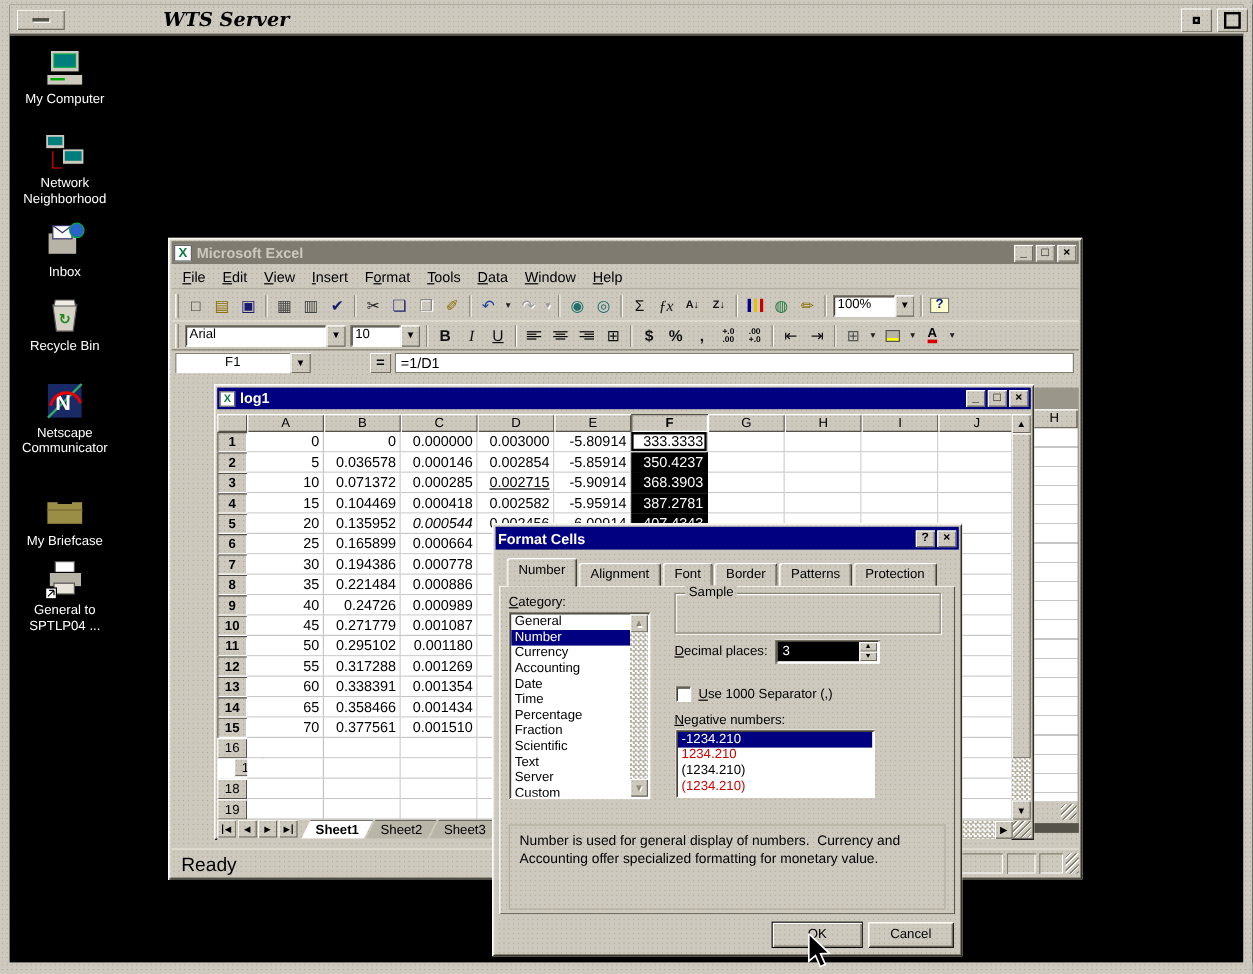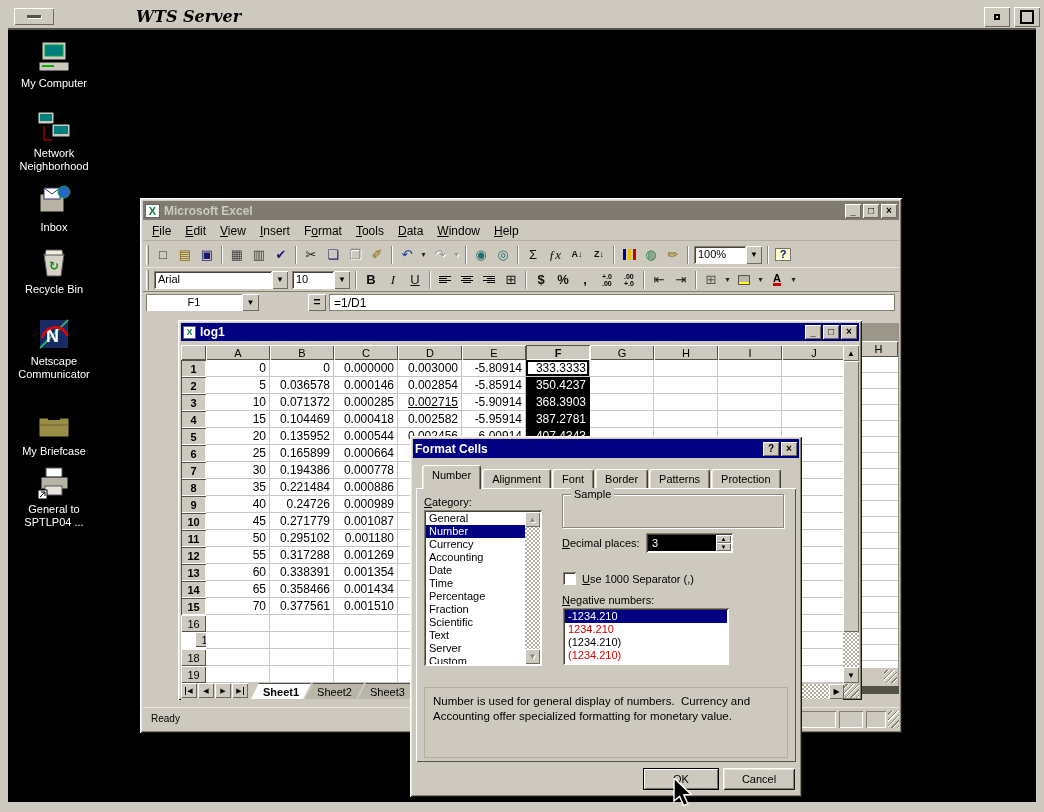--- a/index.html
+++ b/index.html
@@ -370,21 +370,21 @@
             <div class="abs cell" style="left: 217px; top: 66px; width: 64px; height: 17px;">0.002582</div>
             <div class="abs cell" style="left: 281px; top: 66px; width: 64px; height: 17px;">-5.95914</div>
             <div class="abs cell sel" style="left: 345px; top: 66px; width: 64px; height: 17px;">387.2781</div>
             <div class="abs cell" style="left: 409px; top: 66px; width: 64px; height: 17px;"></div>
             <div class="abs cell" style="left: 473px; top: 66px; width: 64px; height: 17px;"></div>
             <div class="abs cell" style="left: 537px; top: 66px; width: 64px; height: 17px;"></div>
             <div class="abs cell" style="left: 601px; top: 66px; width: 64px; height: 17px;"></div>
             <div class="abs hdr pressed" style="left: 0px; top: 83px; width: 25px; height: 17px;">5</div>
             <div class="abs cell" style="left: 25px; top: 83px; width: 64px; height: 17px;">20</div>
             <div class="abs cell" style="left: 89px; top: 83px; width: 64px; height: 17px;">0.135952</div>
-            <div class="abs cell" style="left: 153px; top: 83px; width: 64px; height: 17px;">0.000544</div>
+            <div class="abs cell" style="left: 153px; top: 83px; width: 64px; height: 17px; font-style: italic;">0.000544</div>
             <div class="abs cell" style="left: 217px; top: 83px; width: 64px; height: 17px;">0.002456</div>
             <div class="abs cell" style="left: 281px; top: 83px; width: 64px; height: 17px;">-6.00914</div>
             <div class="abs cell sel" style="left: 345px; top: 83px; width: 64px; height: 17px;">407.4343</div>
             <div class="abs cell" style="left: 409px; top: 83px; width: 64px; height: 17px;"></div>
             <div class="abs cell" style="left: 473px; top: 83px; width: 64px; height: 17px;"></div>
             <div class="abs cell" style="left: 537px; top: 83px; width: 64px; height: 17px;"></div>
             <div class="abs cell" style="left: 601px; top: 83px; width: 64px; height: 17px;"></div>
             <div class="abs hdr pressed" style="left: 0px; top: 100px; width: 25px; height: 17px;">6</div>
             <div class="abs cell" style="left: 25px; top: 100px; width: 64px; height: 17px;">25</div>
             <div class="abs cell" style="left: 89px; top: 100px; width: 64px; height: 17px;">0.165899</div>
@@ -564,21 +564,21 @@
           <span style="flex:1;"></span>
           <span class="abs chk" style="left:621px;top:1px;width:27px;height:15px;"></span>
           <span class="abs dith r1 sbarrow" style="left:648px;top:1px;width:15px;height:15px;">▶</span>
           <span class="abs grip" style="left:664px;top:1px;width:0px;height:15px;"></span>
         </div>
         <div class="abs grip" style="left:666px;top:364px;width:15px;height:14px;"></div>
       </div>
     </div>
 
     <div class="abs dith" style="left:3px;top:509px;width:756px;height:23px;border-top:1px solid #e9e5da;">
-      <span class="abs" style="left:8px;top:5px;font-size:10px;">Ready</span>
+      <span class="abs" style="left:8px;top:5px;font-size:16px;">Ready</span>
       <span class="abs s1" style="left:655px;top:3px;width:38px;height:17px;"></span>
       <span class="abs s1" style="left:696px;top:3px;width:24px;height:17px;"></span>
       <span class="abs s1" style="left:723px;top:3px;width:20px;height:17px;"></span>
       <span class="abs grip" style="left:745px;top:3px;width:11px;height:17px;"></span>
     </div>
   </div>
 
   <div class="abs dith r2" style="left:410px;top:436px;width:392px;height:361px;z-index:50;">
     <div class="tbar active abs" style="left:3px;top:3px;width:386px;height:19px;">
       <span>Format Cells</span>

